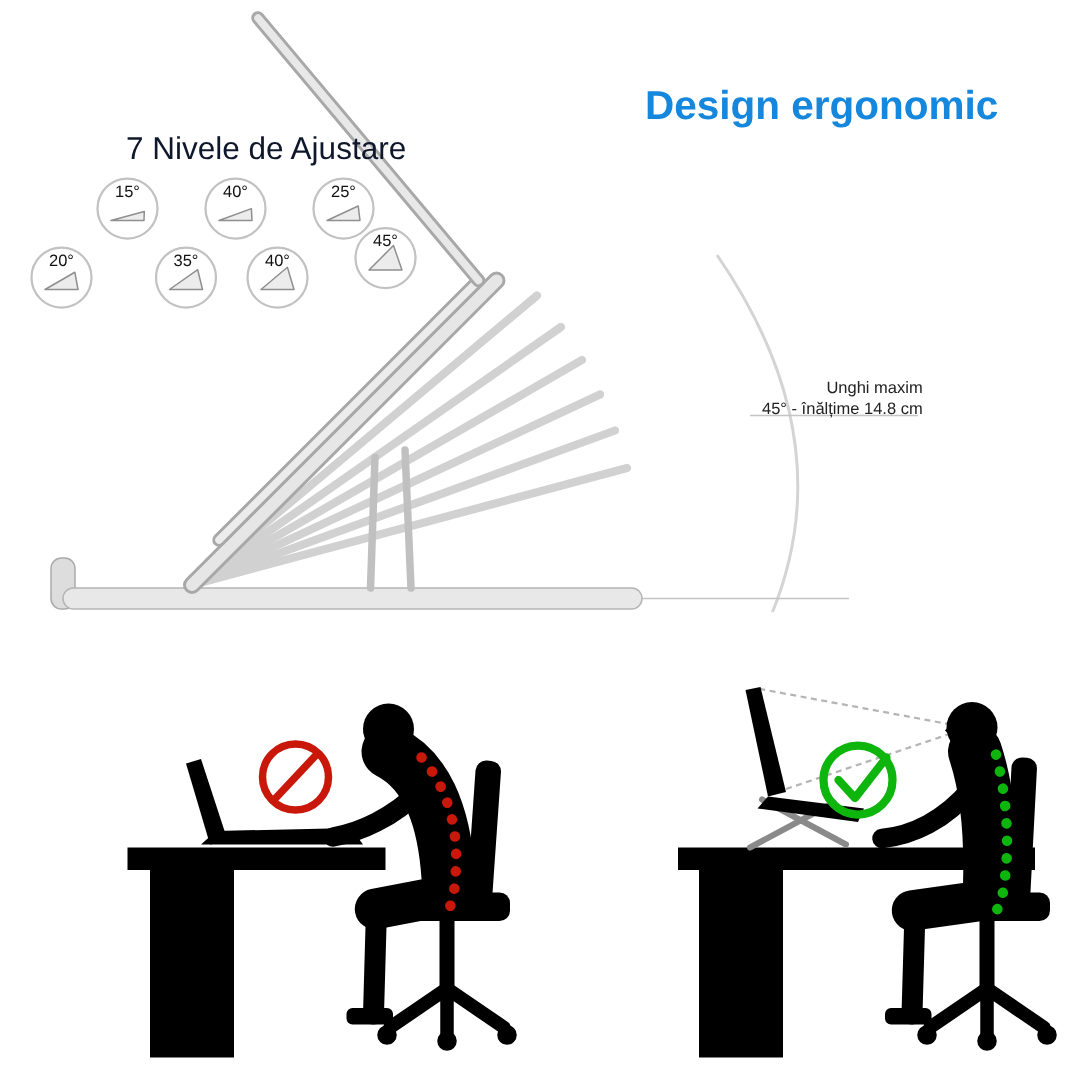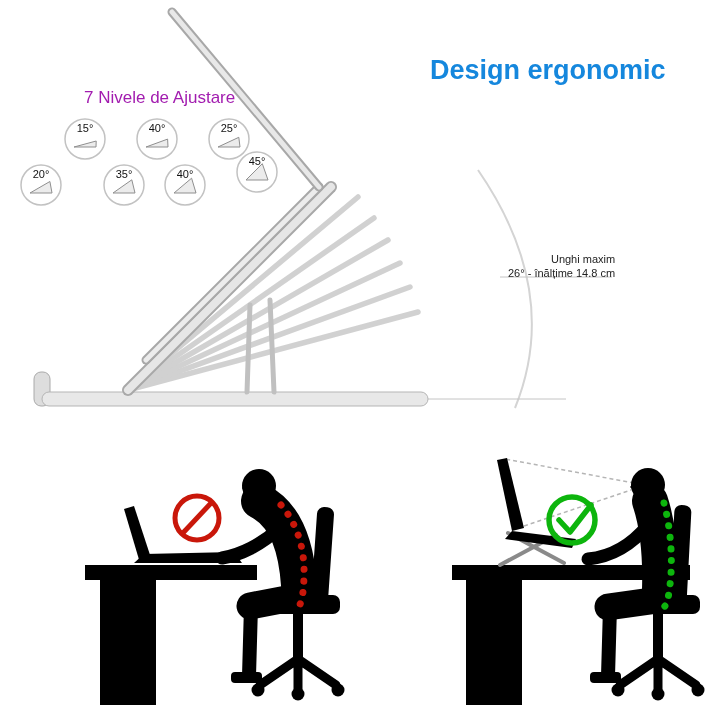--- a/index.html
+++ b/index.html
@@ -6,21 +6,21 @@
     --accent:#1587dd;
     --bad:#c9170a;
     --good:#0db50d;
   }
   html,body{margin:0;padding:0;background:#fff;}
   .canvas{
     position:relative;width:720px;height:720px;background:#ffffff;overflow:hidden;
     font-family:"Liberation Sans","DejaVu Sans",sans-serif;color:#1a1a1a;
   }
   .abs{position:absolute;}
-  .adj-title{left:84px;top:88px;font-size:17px;color:#a21caf;text-align:center;}
+  .adj-title{left:84px;top:88px;font-size:21px;color:#0f172a;text-align:center;}
   .badge{position:absolute;width:42px;height:42px;}
   .badge svg{position:absolute;left:0;top:0;}
   .badge-label{position:absolute;left:0;top:4px;width:100%;text-align:center;
     font-size:11px;color:#111;}
   .ergo-title{left:385px;top:55px;font-size:27px;font-weight:bold;color:var(--accent);margin-left:45px;}
   .ergo-body{left:385px;top:103px;width:310px;font-size:16px;line-height:1.45;color:#1a1a1a;}
   .note{font-size:11px;line-height:1.3;color:#222;text-align:right;}
   .note-max{left:508px;top:252px;}
   .note-min{left:472px;top:376px;}
   .stroke-bad{stroke:var(--bad);}
@@ -123,21 +123,21 @@
         <path d="M10 29 L32 29 L26.3 12.7 Z" fill="#ececec" stroke="#8f8f8f" stroke-width="1" stroke-linejoin="round"></path>
       </svg>
       <span class="badge-label">45°</span>
     </div>
   </div>
 
   <div class="abs ergo-title">Design ergonomic</div>
 
   <div class="abs note note-max">
     <div>Unghi maxim</div>
-    <div>26° - înălțime 14.8 cm</div>
+    <div>45° - înălțime 14.8 cm</div>
   </div>
 
   <svg class="abs layer" style="left:0;top:445px" width="720" height="275" viewBox="0 0 720 275">
 
     <g>
 
       <g fill="#000">
         <rect x="85" y="120" width="172" height="15"></rect>
         <rect x="100" y="135" width="56" height="125"></rect>
       </g>

